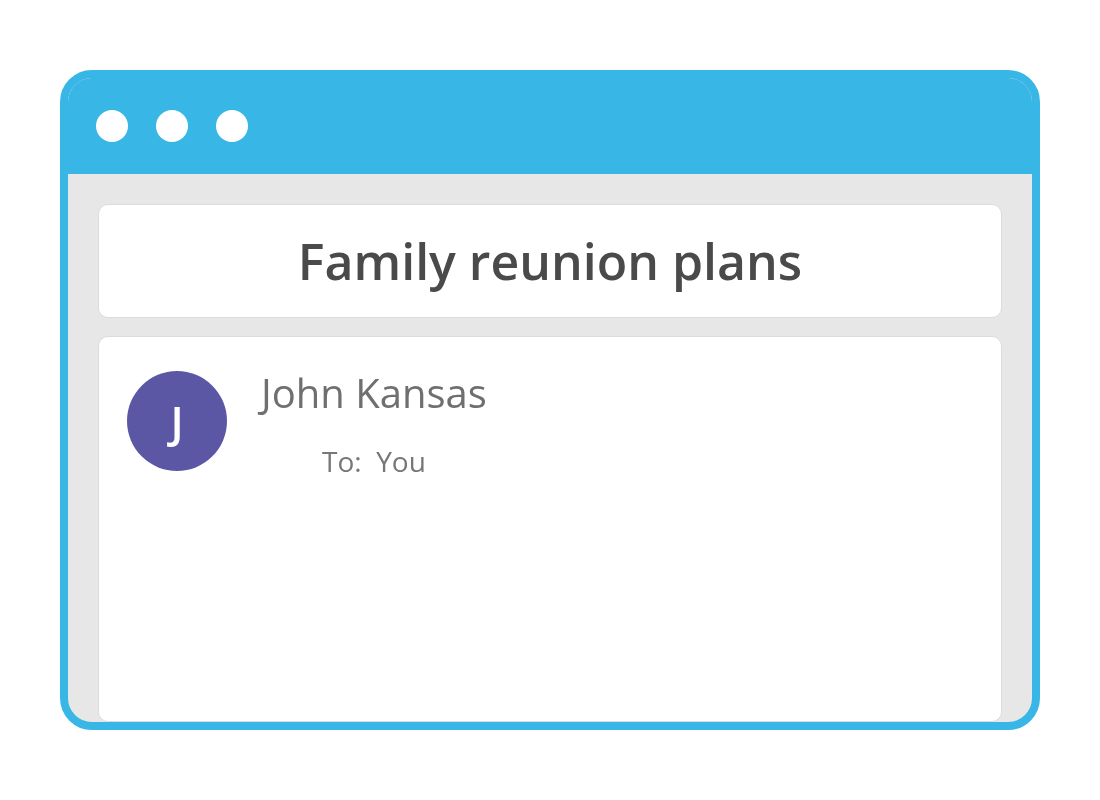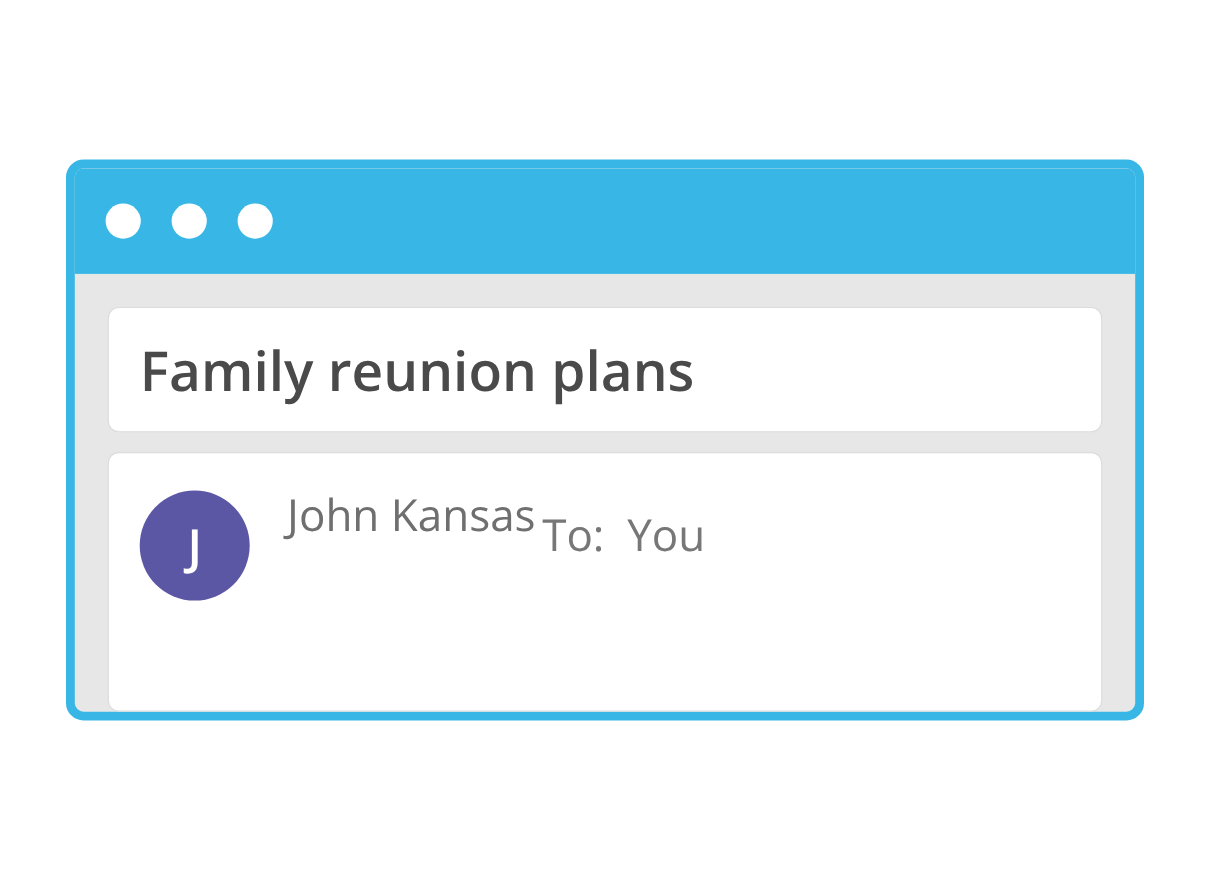--- a/index.html
+++ b/index.html
@@ -11,27 +11,28 @@
       font-family: "Open Sans", "Segoe UI", -apple-system, sans-serif;
       background: #ffffff;
       width: 1100px;
       height: 800px;
       display: flex;
       align-items: center;
       justify-content: center;
     }
     .window {
       width: 980px;
-      height: 510px;
+      height: 660px;
       background: #e7e7e7;
       border: 8px solid #38b7e6;
-      border-radius: 16px;
+      border-radius: 32px;
       overflow: hidden;
       display: flex;
       flex-direction: column;
+      text-align: center;
     }
     .titlebar {
       height: 96px;
       background: #38b7e6;
       display: flex;
       align-items: center;
       padding-left: 28px;
       gap: 28px;
     }
     .window-dot {
@@ -79,29 +80,29 @@
       flex-shrink: 0;
       margin-top: 4px;
     }
     .avatar-initial {
       color: #ffffff;
       font-size: 44px;
       font-weight: 600;
     }
     .sender-info {
       display: flex;
-      flex-direction: row;
+      flex-direction: column;
       gap: 6px;
       color: #6f6f6f;
       font-size: 40px;
       line-height: 1.3;
     }
     .to-line {
       margin-top: 18px;
-      font-size: 40px;
+      font-size: 28px;
       color: #777777;
     }
   </style>
 </head>
 <body>
 
 <div class="window">
   <div class="titlebar">
     <div class="window-dot"></div>
     <div class="window-dot"></div>

